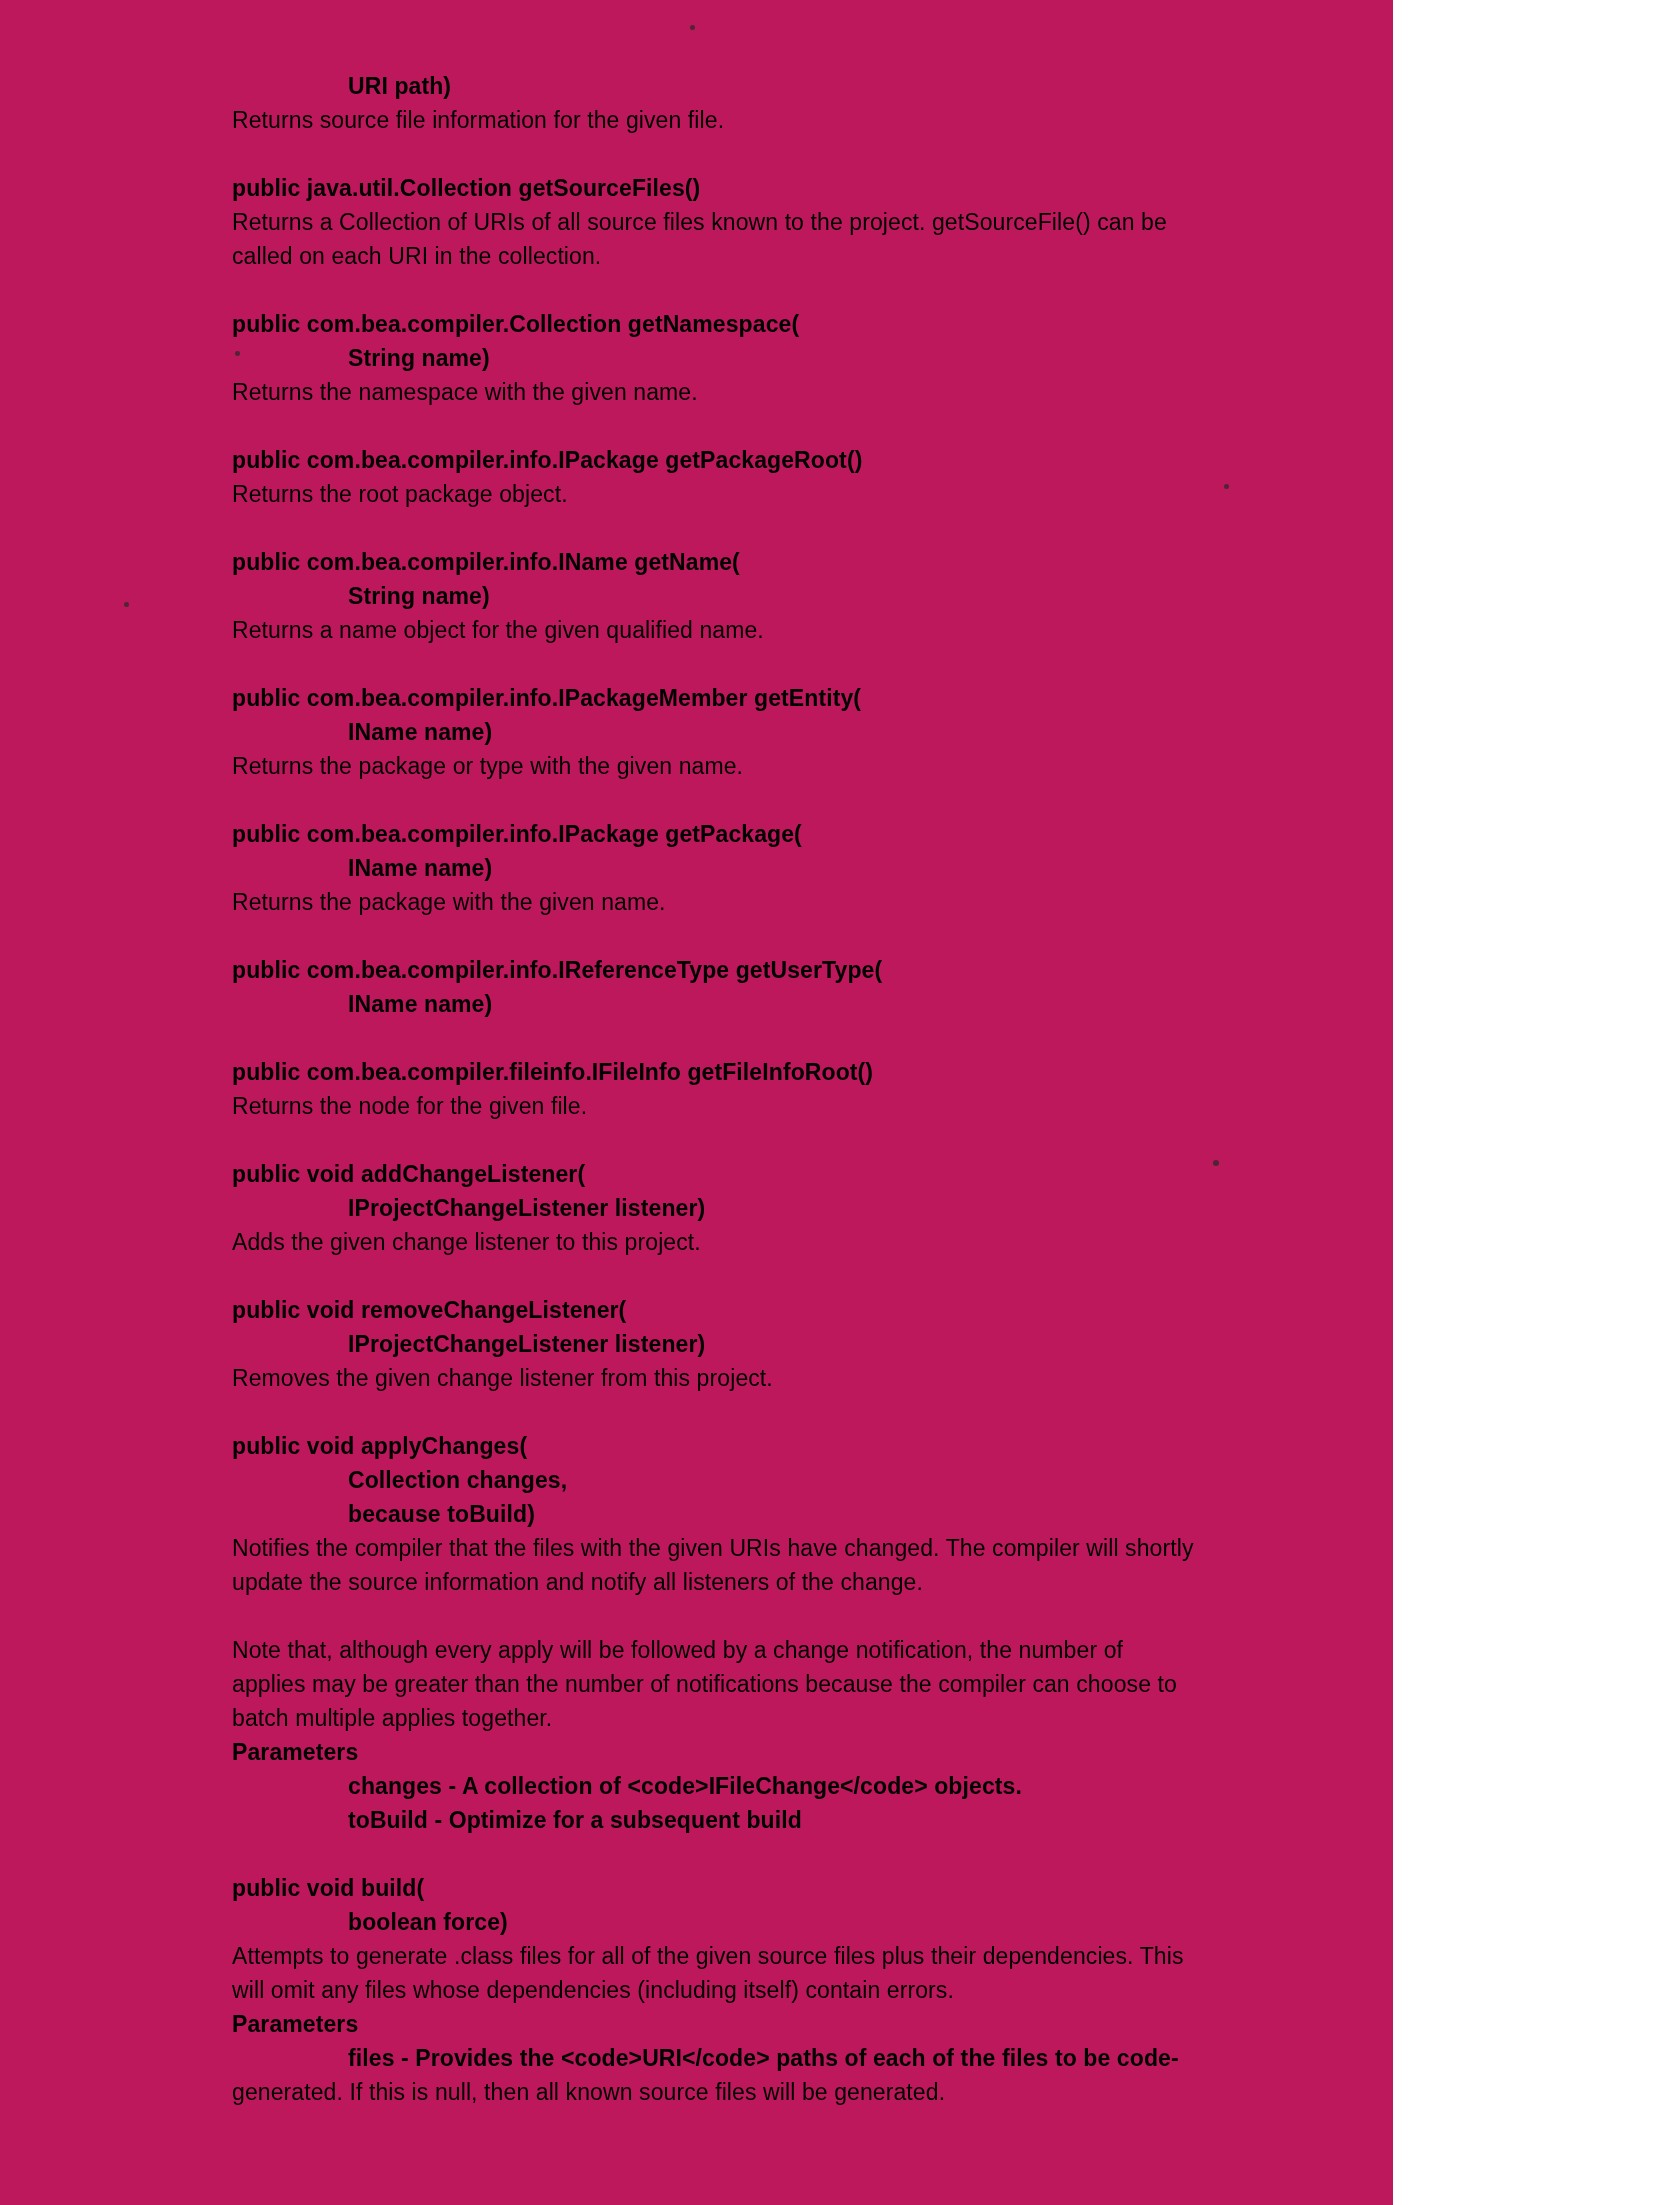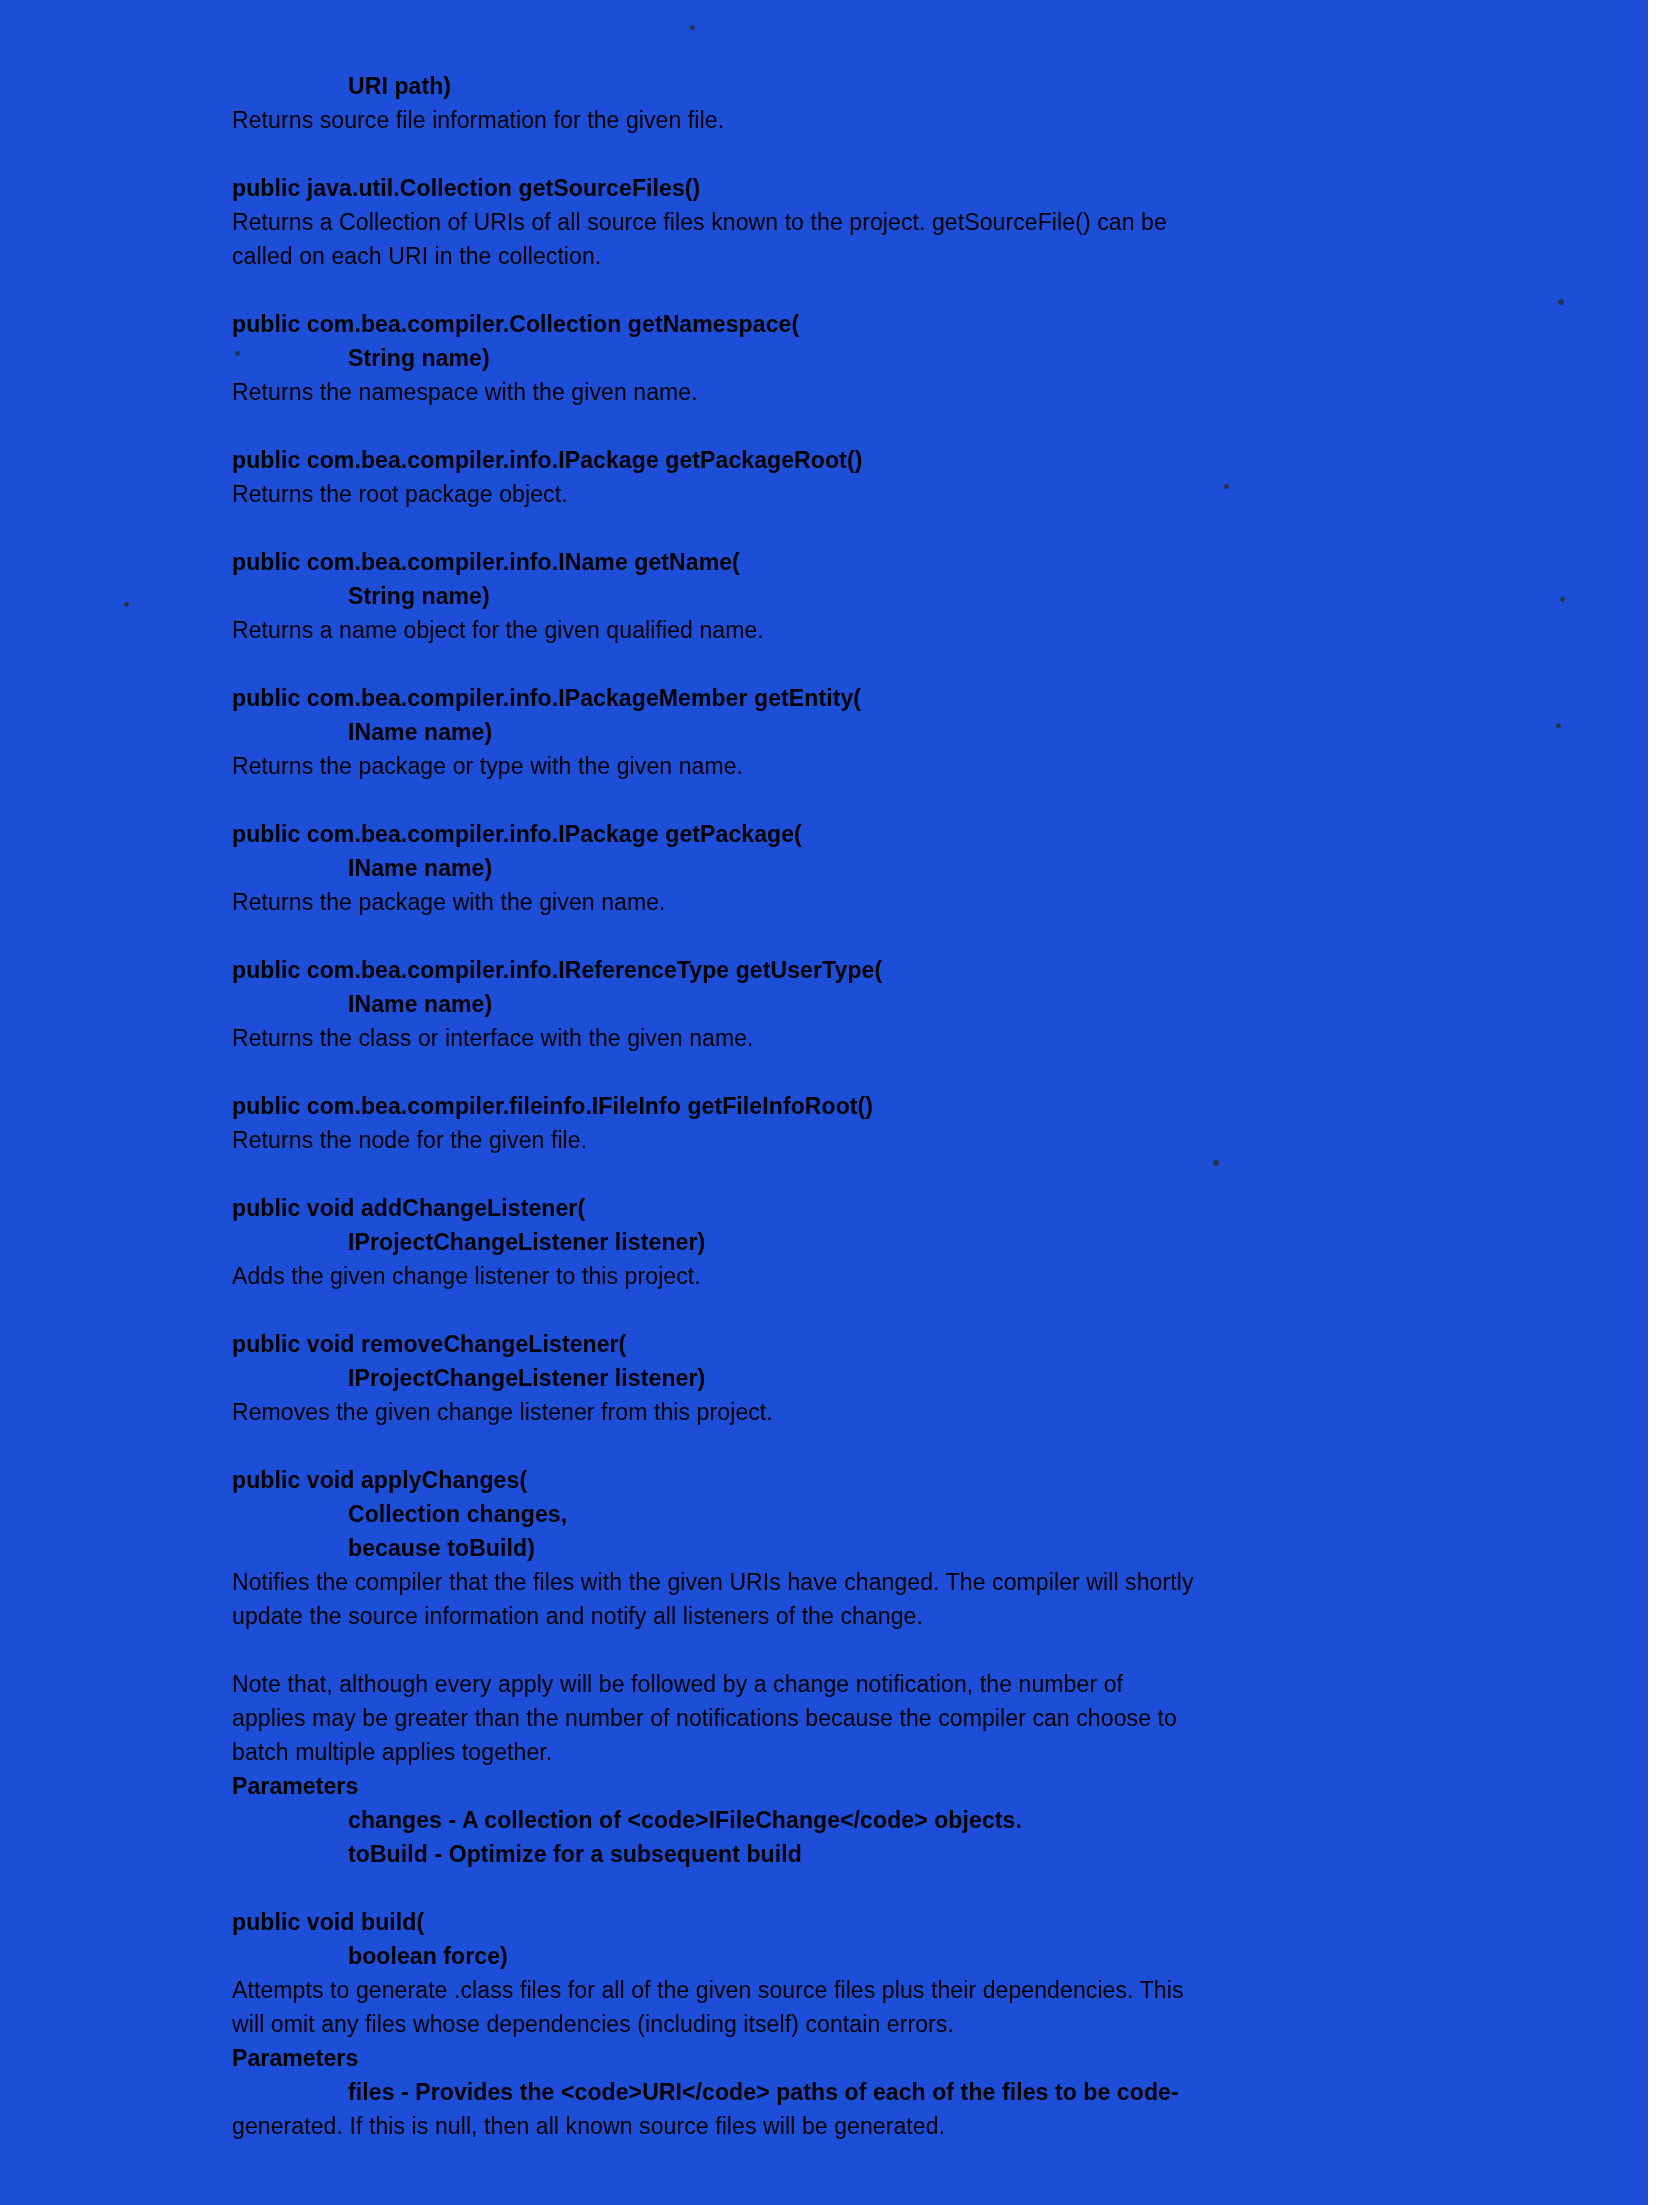--- a/index.html
+++ b/index.html
@@ -6,23 +6,23 @@
     margin: 0;
     padding: 0;
     background: #ffffff;
   }
   body {
     font-family: "Liberation Sans", sans-serif;
     color: #000000;
   }
   .page {
     position: relative;
-    width: 1648px;
+    width: 1393px;
     height: 2205px;
-    background: #1d4ed8;
+    background: #be185d;
     overflow: hidden;
   }
   .content {
     position: absolute;
     left: 232px;
     top: 69px;
     width: 1238px;
   }
 
   
@@ -122,21 +122,20 @@
 
     <div class="block">
       <div class="sig">public com.bea.compiler.info.IPackage getPackage(</div>
       <div class="indent">IName name)</div>
       <div class="para">Returns the package with the given name.</div>
     </div>
 
     <div class="block">
       <div class="sig">public com.bea.compiler.info.IReferenceType getUserType(</div>
       <div class="indent">IName name)</div>
-      <div class="para">Returns the class or interface with the given name.</div>
     </div>
 
     <div class="block">
       <div class="sig">public com.bea.compiler.fileinfo.IFileInfo getFileInfoRoot()</div>
       <div class="para">Returns the node for the given file.</div>
     </div>
 
     <div class="block">
       <div class="sig">public void addChangeListener(</div>
       <div class="indent">IProjectChangeListener listener)</div>

